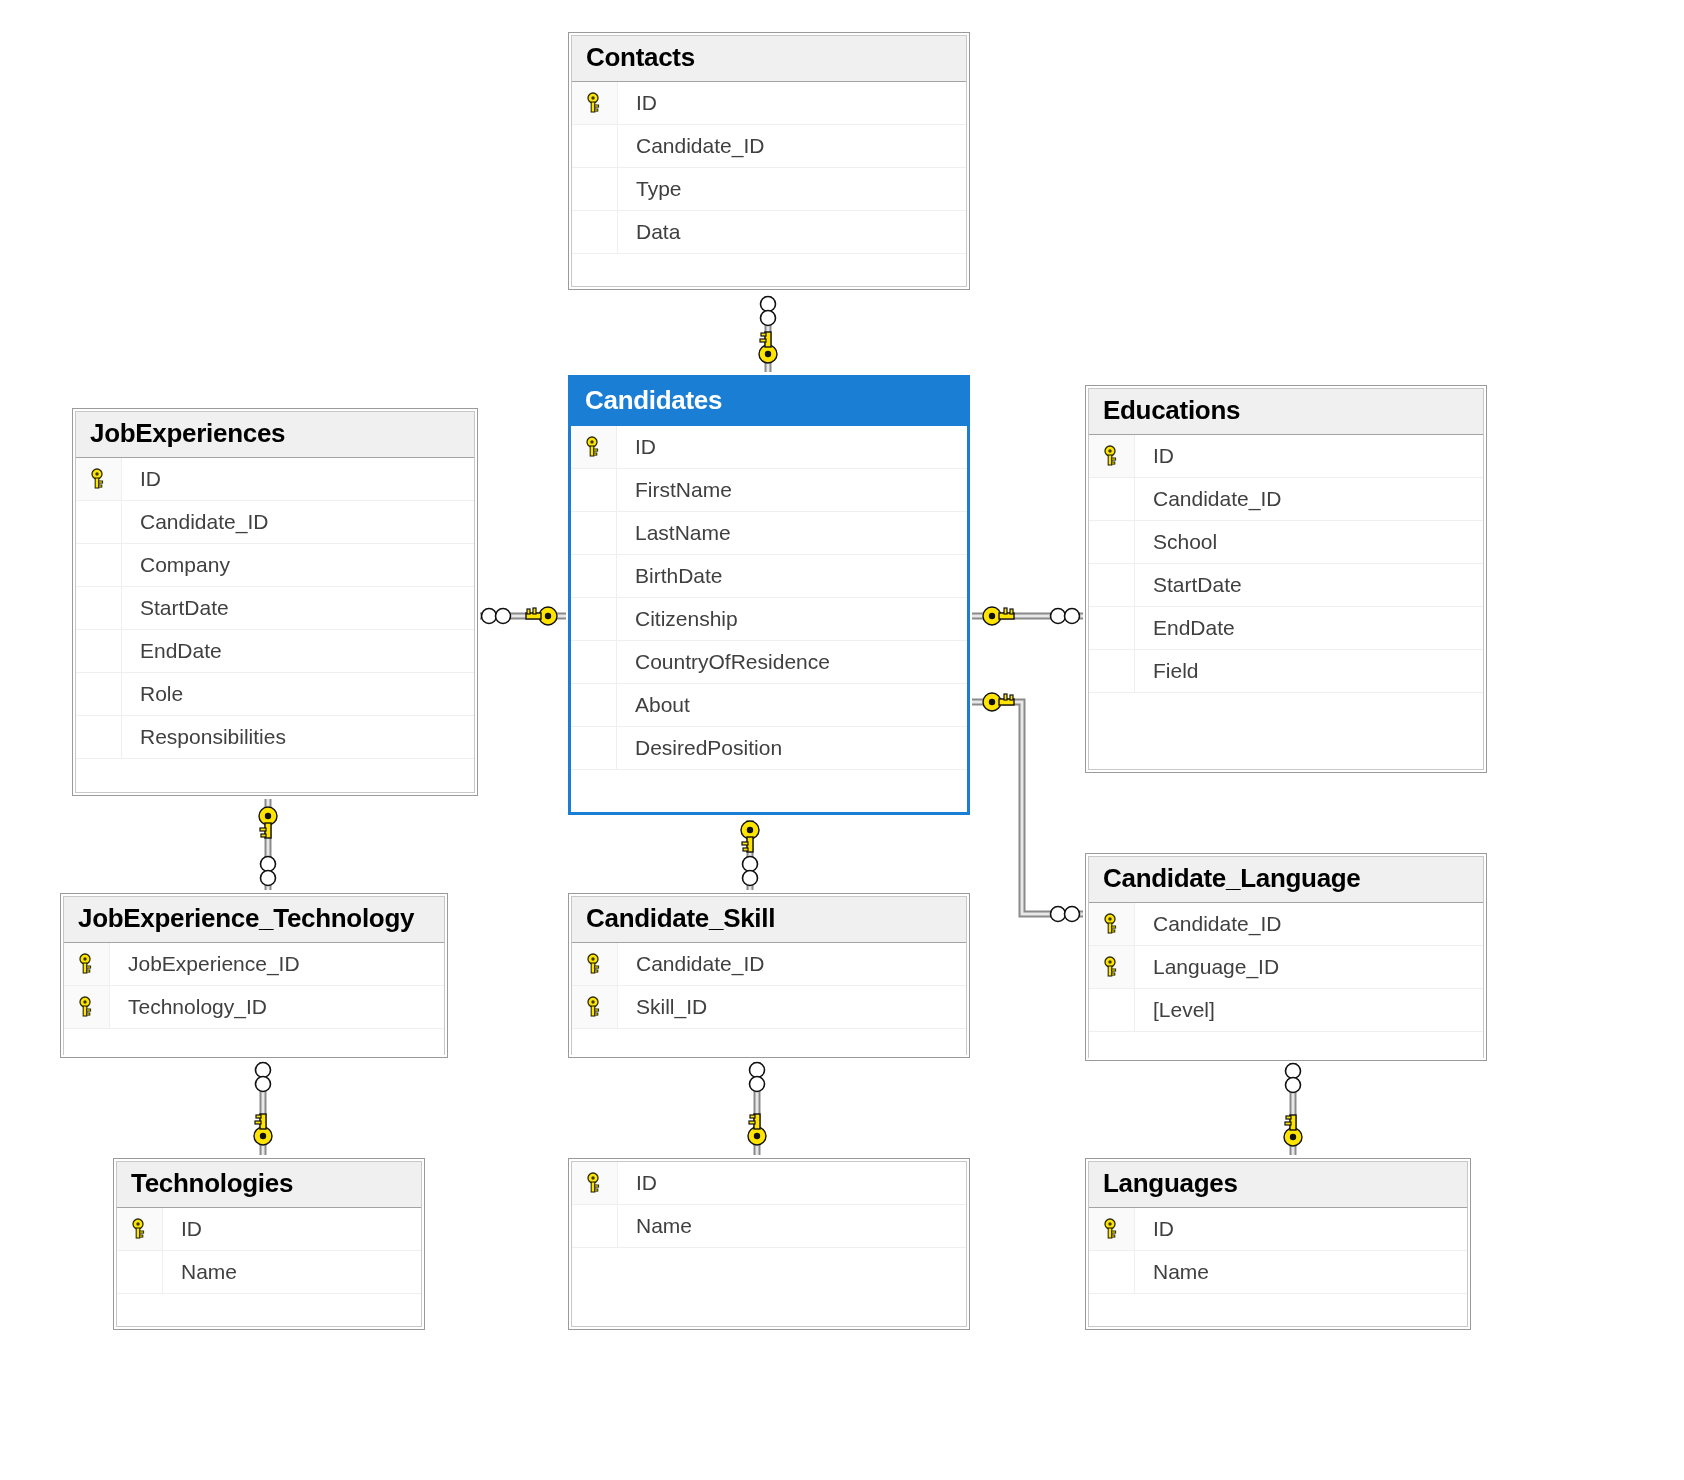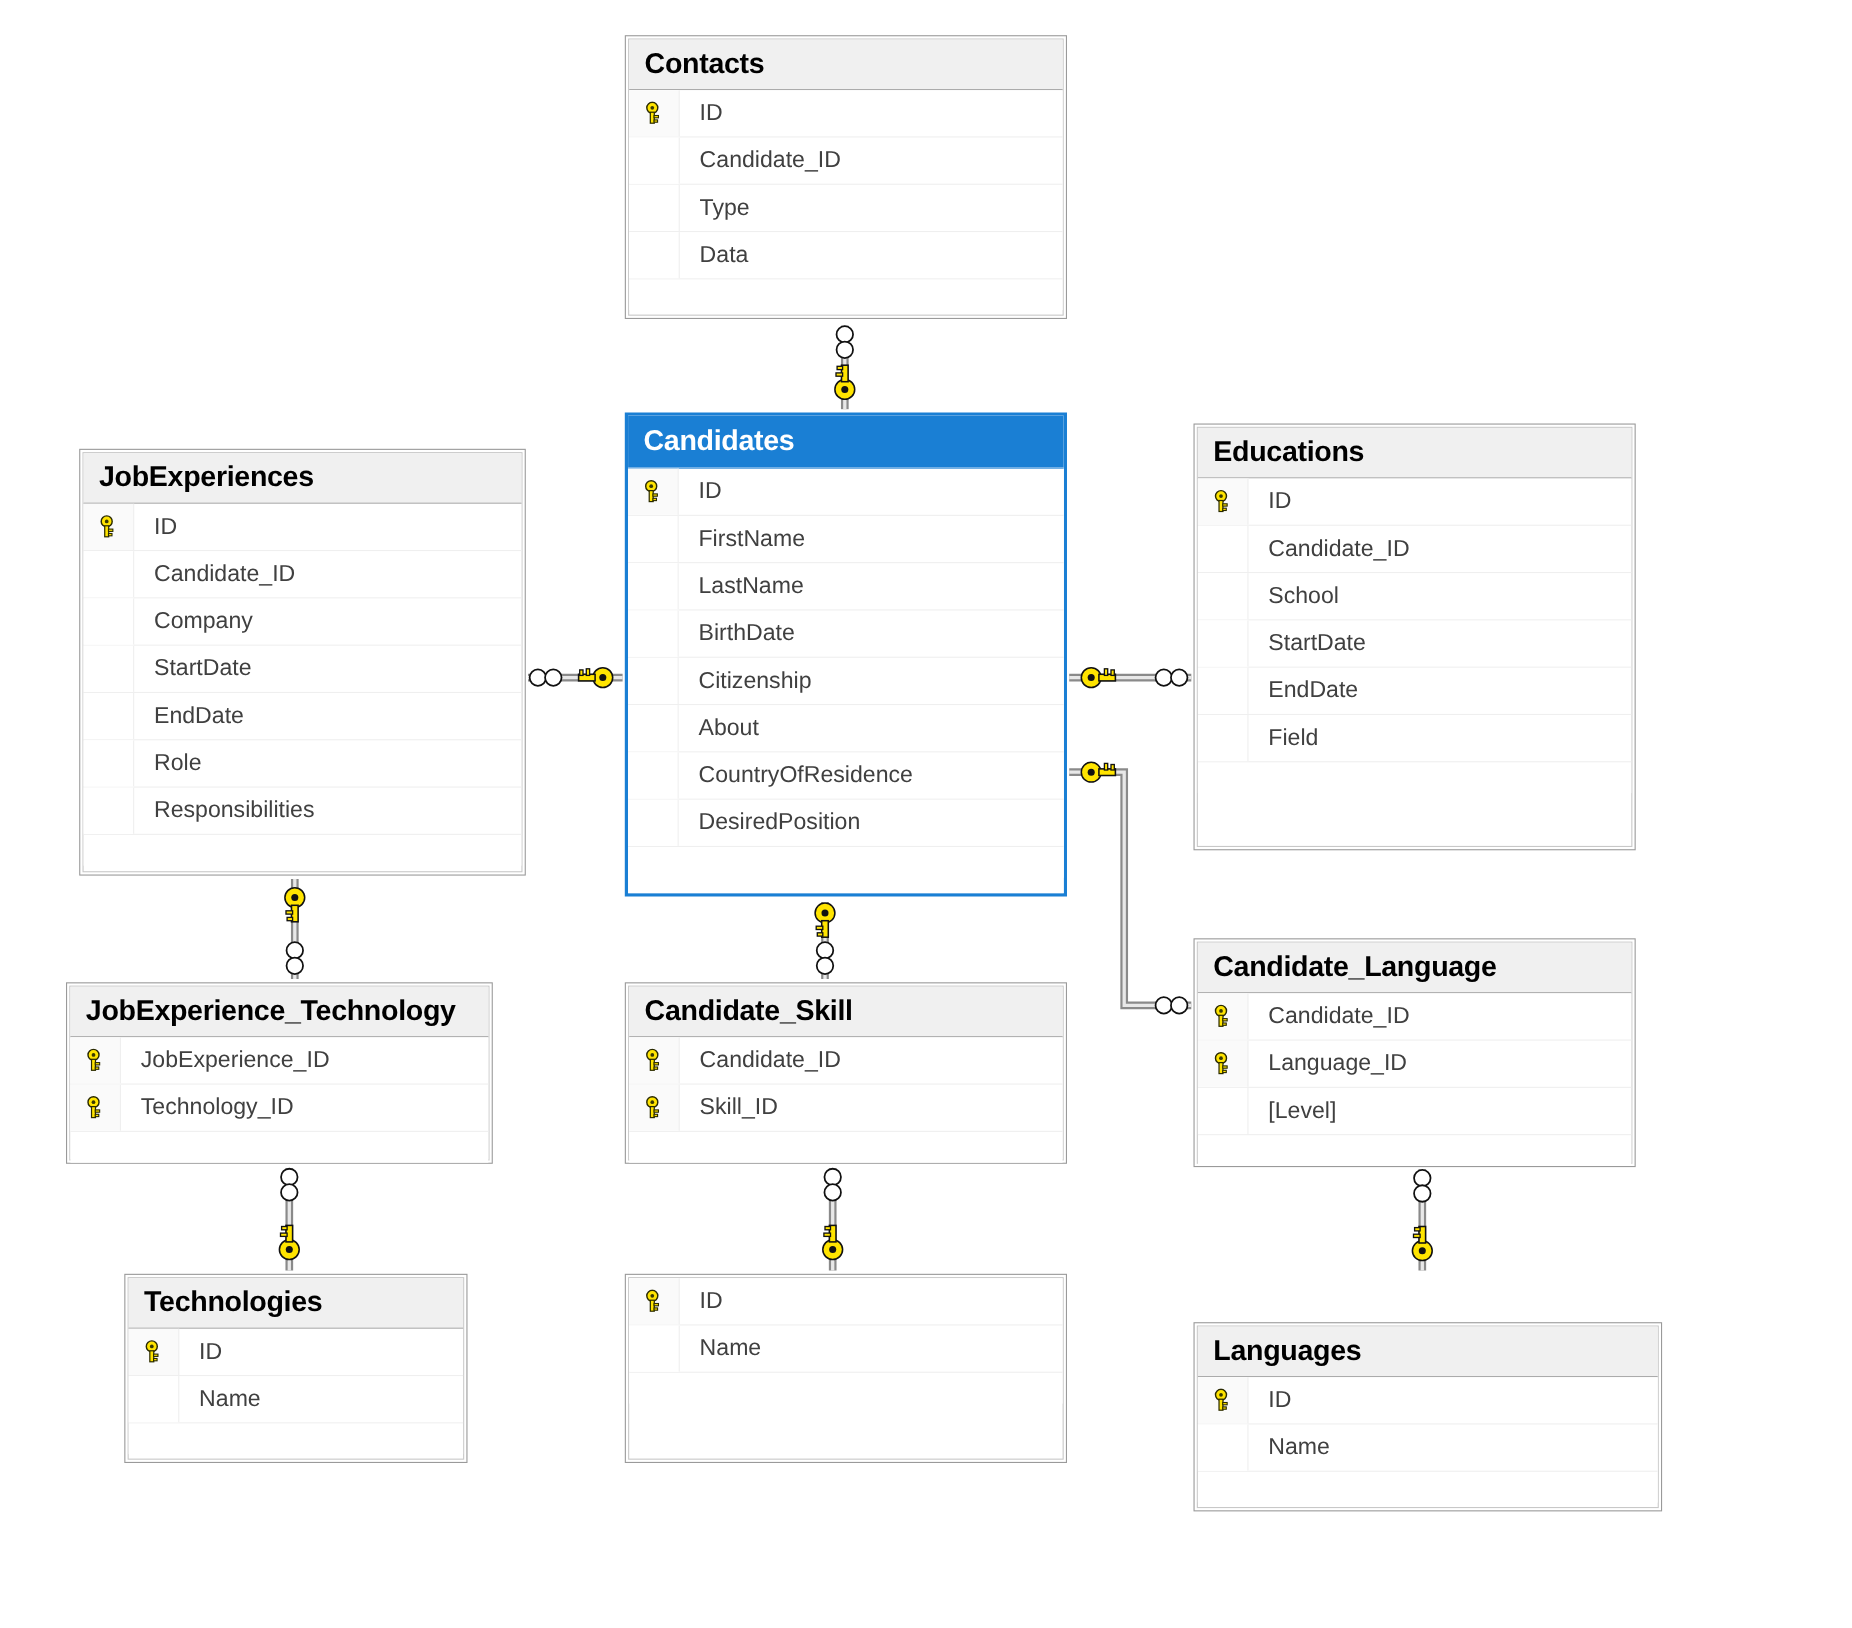--- a/index.html
+++ b/index.html
@@ -255,28 +255,28 @@
             <div class="row">
               <div class="keycell plain"></div>
               <div class="fname">BirthDate</div>
             </div>
             <div class="row">
               <div class="keycell plain"></div>
               <div class="fname">Citizenship</div>
             </div>
             <div class="row">
               <div class="keycell plain"></div>
+              <div class="fname">CountryOfResidence</div>
+            </div>
+            <div class="row">
+              <div class="keycell plain"></div>
               <div class="fname">About</div>
             </div>
             <div class="row">
               <div class="keycell plain"></div>
-              <div class="fname">CountryOfResidence</div>
-            </div>
-            <div class="row">
-              <div class="keycell plain"></div>
               <div class="fname">DesiredPosition</div>
             </div>
             <div class="filler"></div>
           </div>
         </div>
       </div>
       <div class="tbl" style="left: 72px; top: 408px; width: 406px; height: 388px;">
         <div class="inner">
           <div class="hdr">JobExperiences</div>
           <div class="rows">
@@ -500,21 +500,21 @@
               <div class="fname">ID</div>
             </div>
             <div class="row">
               <div class="keycell plain"></div>
               <div class="fname">Name</div>
             </div>
             <div class="filler"></div>
           </div>
         </div>
       </div>
-      <div class="tbl" style="left: 1085px; top: 1158px; width: 426px; height: 172px; margin-top: 44px;">
+      <div class="tbl" style="left: 1085px; top: 1158px; width: 386px; height: 172px;">
         <div class="inner">
           <div class="hdr">Languages</div>
           <div class="rows">
             <div class="row">
               <div class="keycell">
                 <svg class="keyicon" width="18" height="22" viewBox="0 0 18 22">
                   <circle cx="7" cy="6" r="5" fill="#ffe400" stroke="#2a2a00" stroke-width="1.3"></circle>
                   <circle cx="7" cy="6" r="1.7" fill="#3a3a00"></circle>
                   <rect x="5.2" y="10" width="3.6" height="10" fill="#ffe400" stroke="#2a2a00" stroke-width="1.1"></rect>
                   <rect x="8.6" y="13" width="4" height="2.1" fill="#ffe400" stroke="#2a2a00" stroke-width="1"></rect>

